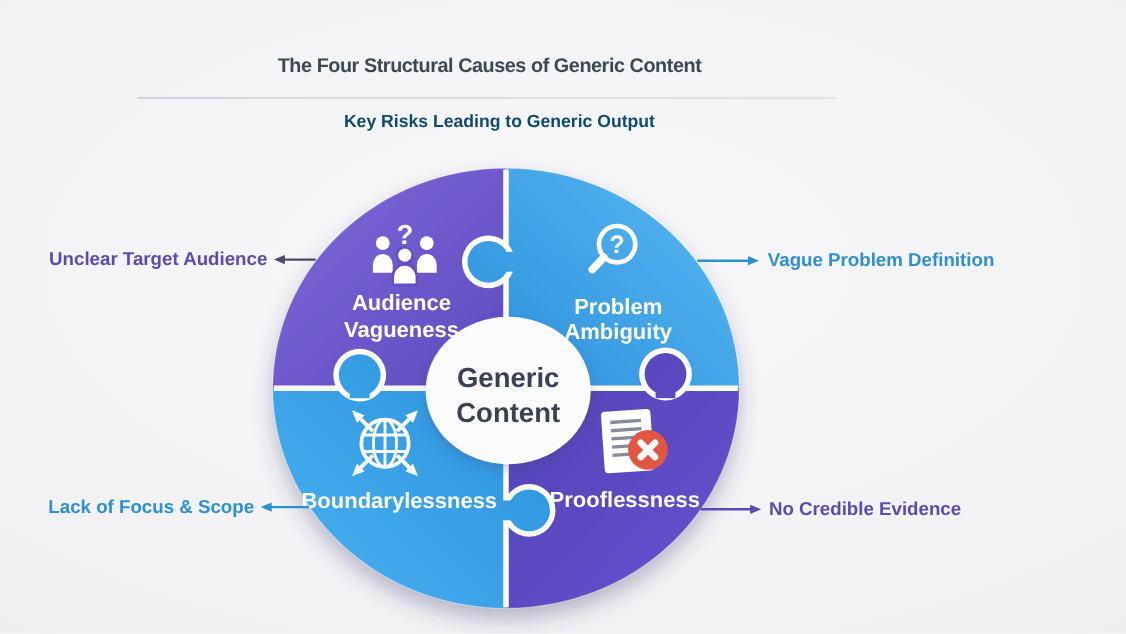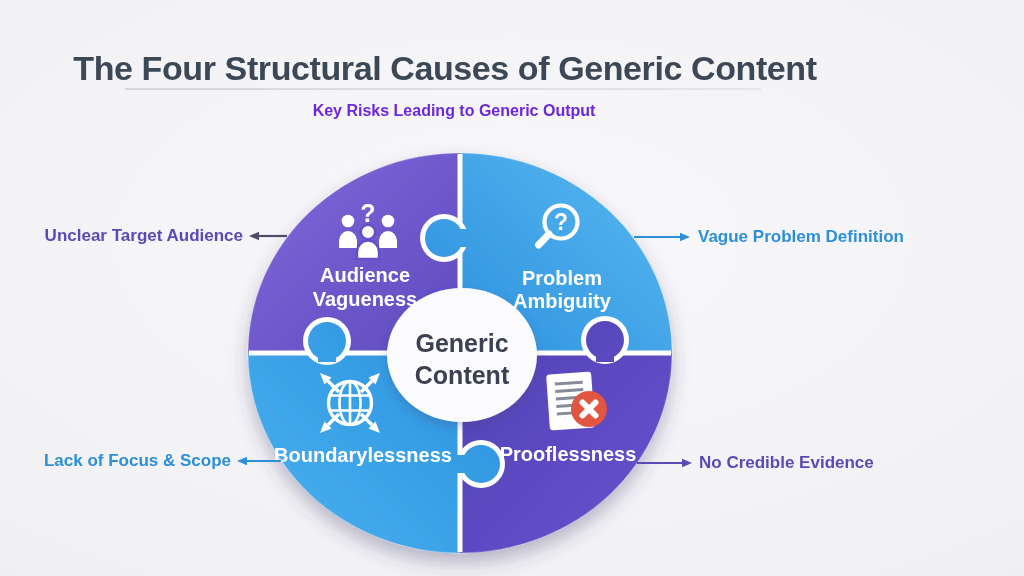--- a/index.html
+++ b/index.html
@@ -3,29 +3,29 @@
 <meta charset="utf-8">
 <style>
   html,body{margin:0;padding:0;}
   body{
     width:1024px;height:576px;overflow:hidden;position:relative;
     font-family:"Liberation Sans","DejaVu Sans",sans-serif;
     background:radial-gradient(ellipse 130% 120% at 50% 42%, #f8f7f9 0%, #f1f0f3 55%, #e4e3e9 100%);
   }
   .title{
     position:absolute;top:49px;left:0;width:890px;text-align:center;
-    font-size:34px;font-weight:700;letter-spacing:-0.4px;color:#3c4856;
+    font-size:18px;font-weight:700;letter-spacing:-0.4px;color:#3c4856;
   }
   .divider{
     position:absolute;top:88px;left:125px;width:636px;height:2px;
     background:linear-gradient(to right,#d6d5db,#e6e5ea);
   }
   .subtitle{
     position:absolute;top:102px;left:0;width:908px;text-align:center;
-    font-size:16px;font-weight:700;color:#6d28d9;
+    font-size:16px;font-weight:700;color:#0c4a6e;
   }
   svg{position:absolute;left:0;top:0;}
   .qlabel{font-size:20px;font-weight:700;fill:#ffffff;}
   .ctext{font-size:25px;font-weight:700;}
   .callout{font-size:17px;font-weight:700;}
 </style>
 </head>
 <body>
 
 <div class="title">The Four Structural Causes of Generic Content</div>

